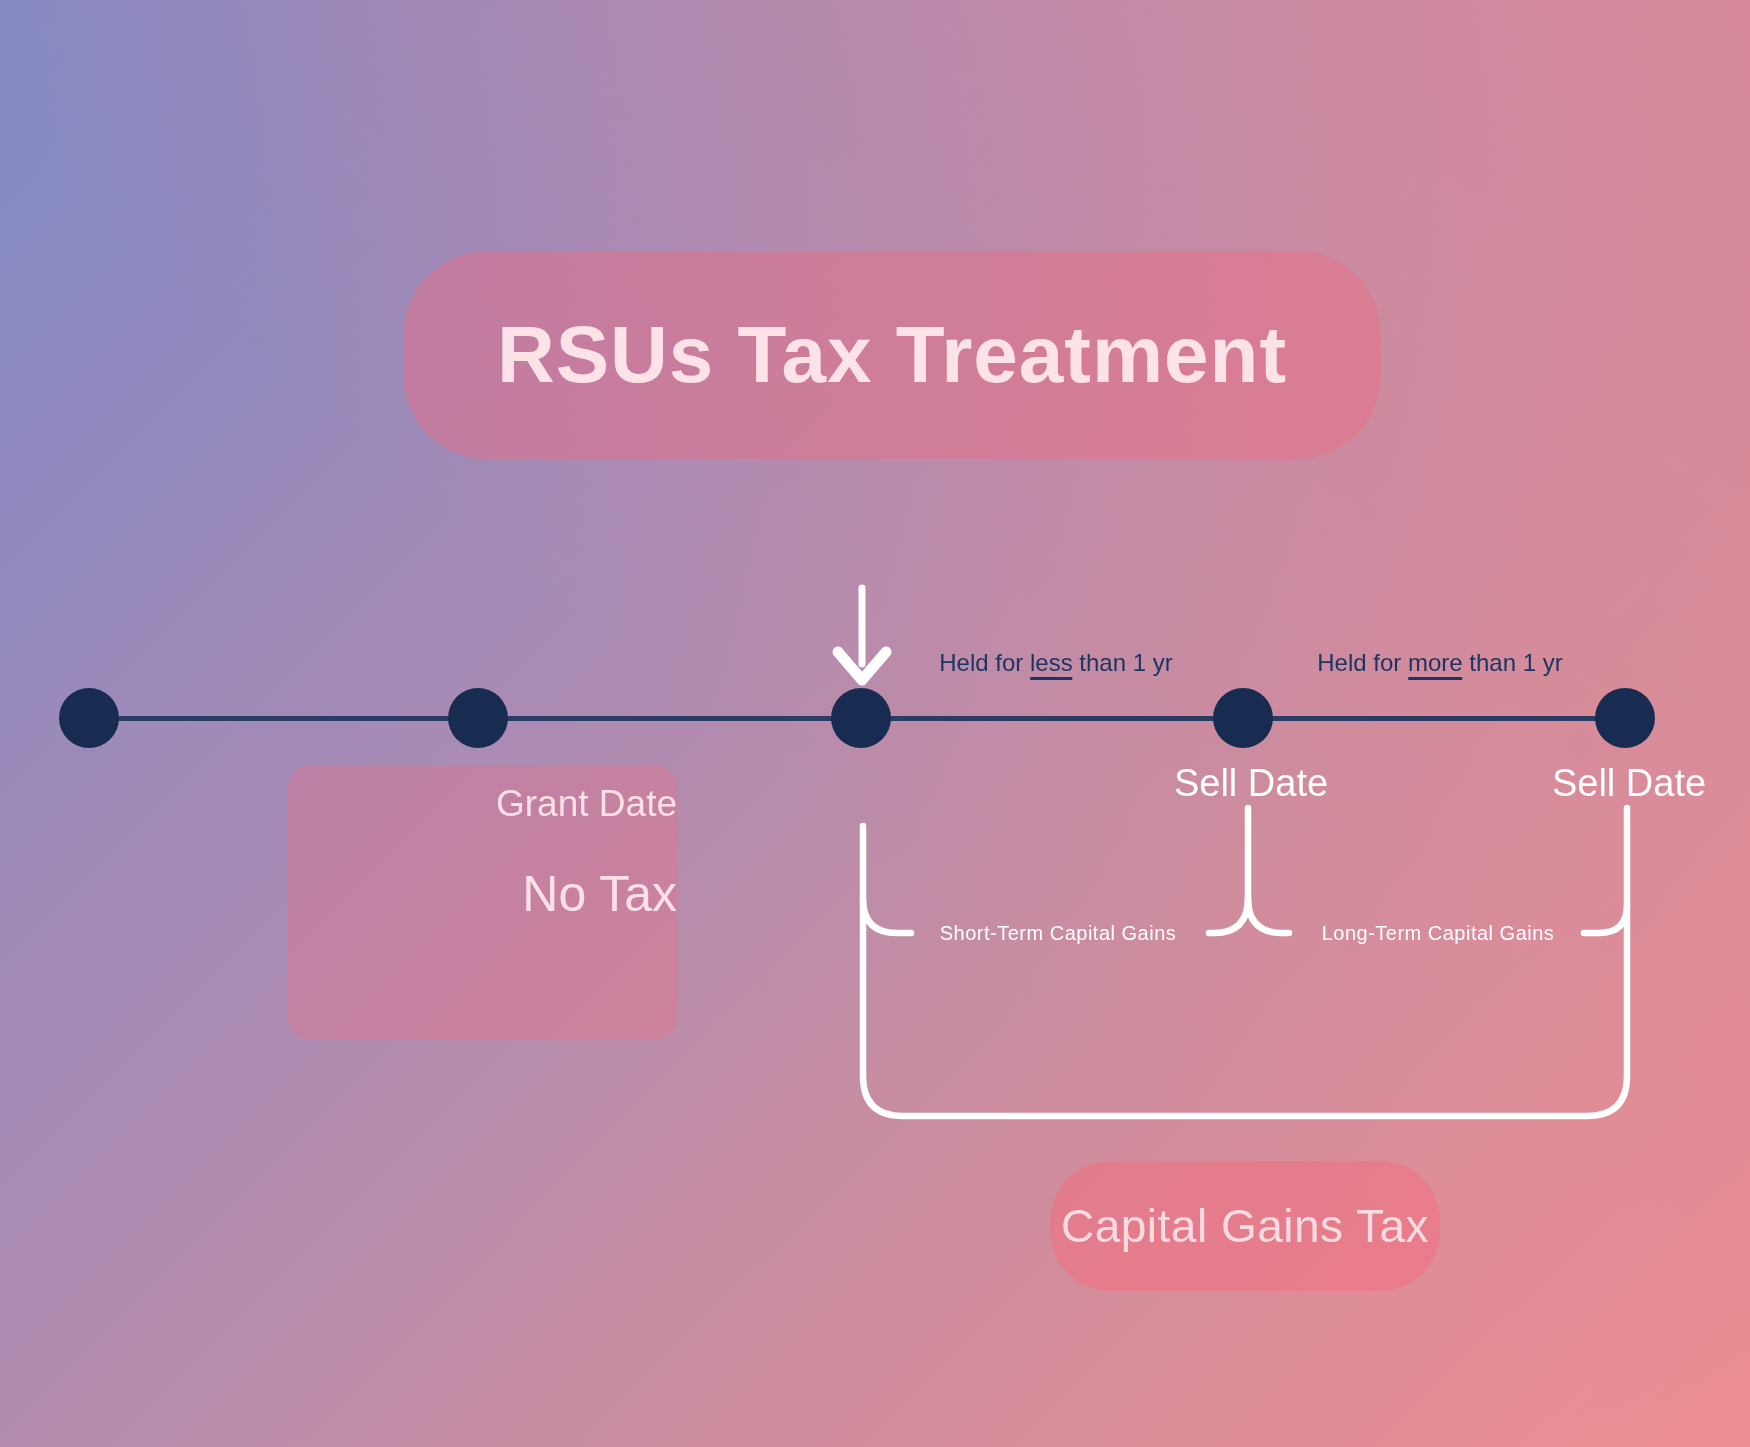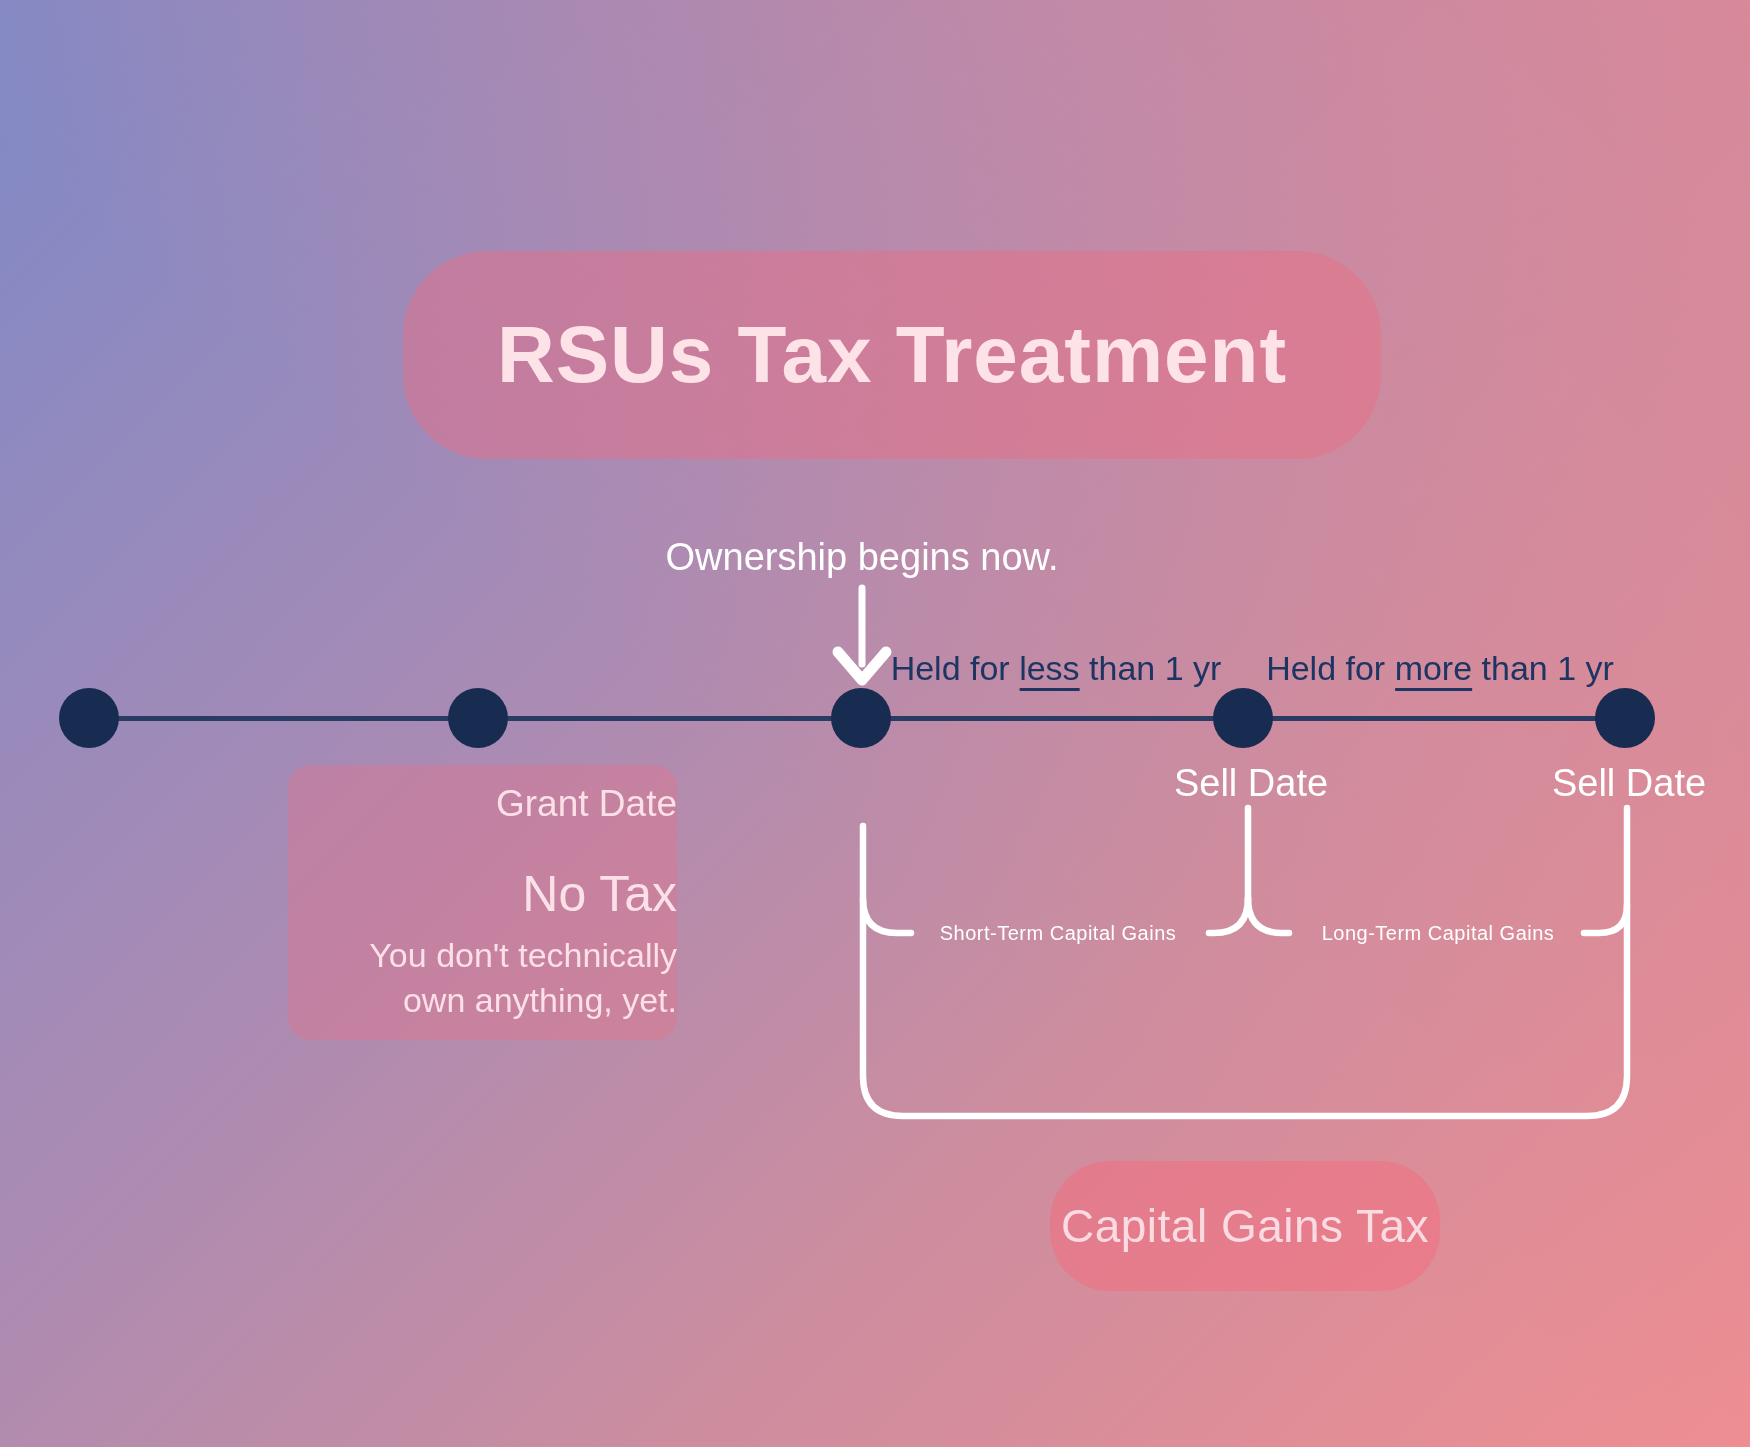--- a/index.html
+++ b/index.html
@@ -28,21 +28,21 @@
 
   .dot{position:absolute;top:688px;width:60px;height:60px;border-radius:50%;background:#182c52;}
   .dot.d1{left:59px}
   .dot.d2{left:448px}
   .dot.d3{left:831px}
   .dot.d4{left:1213px}
   .dot.d5{left:1595px}
 
   .held{
     position:absolute;top:649px;transform:translateX(-50%);
-    font-size:34px;color:#1e3563;white-space:nowrap;
+    font-size:24px;color:#1e3563;white-space:nowrap;
   }
   .held .em{border-bottom:3px solid #1e3563;padding-bottom:1px;}
   .held.less{left:1056px}
   .held.more{left:1440px}
 
   .grant-box{
     position:absolute;left:288px;top:765px;width:389px;height:275px;border-radius:22px;
     background:rgba(238,110,133,0.34);color:#fbe0e7;text-align:right;
   }
   .grant-label{position:absolute;top:18px;left:0;right:0;font-size:37px;}
@@ -79,21 +79,20 @@
 </style>
 </head>
 <body>
 
 <div class="canvas">
 
   <div class="title-box">
     <h1>RSUs Tax Treatment</h1>
   </div>
 
-  <div class="ownership">Ownership begins now.</div>
 
   <svg class="overlay" width="1750" height="1447" viewBox="0 0 1750 1447" fill="none">
     <path d="M 862 588 L 862 664" stroke="#ffffff" stroke-width="7" stroke-linecap="round"></path>
     <path d="M 838 652 L 862 680 L 886 652" stroke="#ffffff" stroke-width="11" stroke-linecap="round" stroke-linejoin="round"></path>
     <path d="M 863 826 L 863 1076 Q 863 1116 903 1116 L 1587 1116 Q 1627 1116 1627 1076 L 1627 808" stroke="#ffffff" stroke-width="6.5" stroke-linecap="round"></path>
     <path d="M 863 899 Q 863 933 897 933 L 911 933" stroke="#ffffff" stroke-width="6.5" stroke-linecap="round"></path>
     <path d="M 1248 808 L 1248 903" stroke="#ffffff" stroke-width="6.5" stroke-linecap="round"></path>
     <path d="M 1248 898 Q 1248 933 1214 933 L 1209 933" stroke="#ffffff" stroke-width="6.5" stroke-linecap="round"></path>
     <path d="M 1248 898 Q 1248 933 1282 933 L 1289 933" stroke="#ffffff" stroke-width="6.5" stroke-linecap="round"></path>
     <path d="M 1584 933 L 1599 933 Q 1627 933 1627 905" stroke="#ffffff" stroke-width="6.5" stroke-linecap="round"></path>
@@ -110,24 +109,20 @@
   <div class="held less">
     <span>Held for </span><span class="em">less</span><span> than 1 yr</span>
   </div>
   <div class="held more">
     <span>Held for </span><span class="em">more</span><span> than 1 yr</span>
   </div>
 
   <div class="grant-box">
     <div class="grant-label">Grant Date</div>
     <div class="grant-tax">No Tax</div>
-    <div class="grant-note">
-      <div>You don't technically</div>
-      <div>own anything, yet.</div>
-    </div>
   </div>
 
 
   <div class="sell s1">Sell Date</div>
   <div class="sell s2">Sell Date</div>
 
   <div class="gain short">Short-Term Capital Gains</div>
   <div class="gain long">Long-Term Capital Gains</div>
 
   <div class="cgt-pill">

